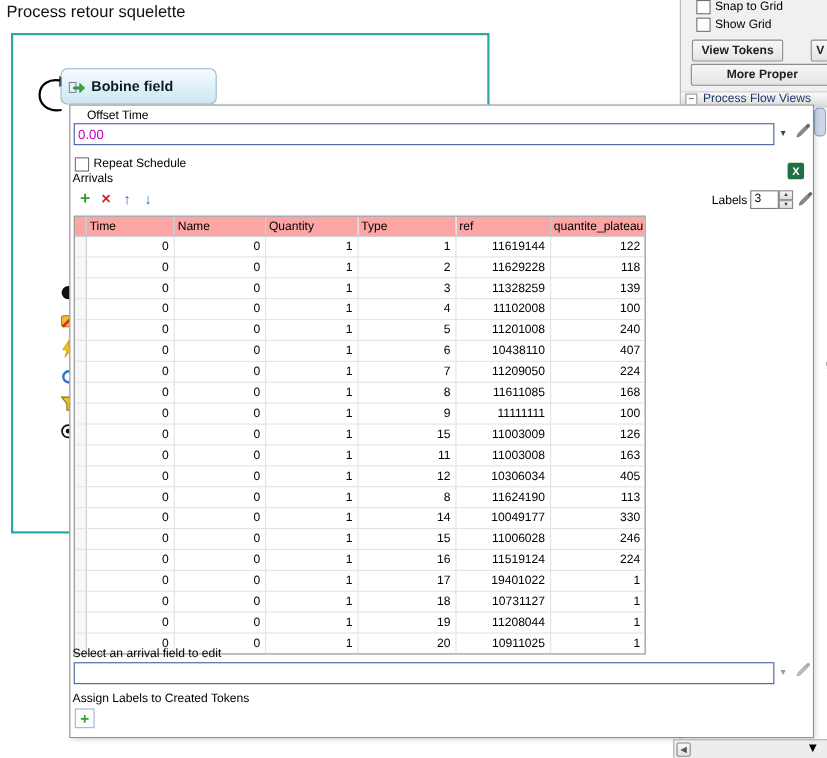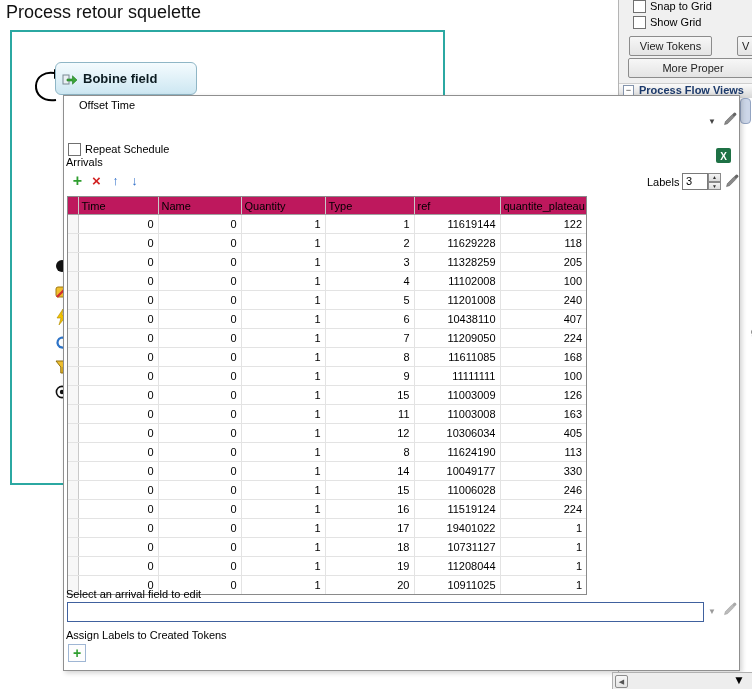--- a/index.html
+++ b/index.html
@@ -3,51 +3,51 @@
 <meta charset="utf-8">
 <style>
   html,body{margin:0;padding:0;}
   body{
     position:relative;width:752px;height:689px;overflow:hidden;background:#fff;
     font-family:"Liberation Sans",sans-serif;color:#000;
   }
   .abs{position:absolute;}
 
   
-  .page-title{left:6px;top:2px;font-size:18px;color:#111;z-index:1;}
+  .page-title{left:6px;top:2px;font-size:15px;color:#111;z-index:1;}
   .teal-rect{left:10px;top:30px;width:431px;height:451px;border:2px solid #2ba8a2;z-index:1;background:transparent;}
   .flow-node{
     left:55px;top:62px;width:142px;height:33px;z-index:2;box-sizing:border-box;
     border:1px solid #8fb6c6;border-radius:6px;
     background:linear-gradient(#f4fbfe,#cde7f2);
     display:flex;align-items:center;padding-left:6px;
   }
   .flow-node-label{font-size:13px;font-weight:bold;margin-left:5px;color:#0d1c22;}
   .loop-arrow{left:26px;top:58px;z-index:2;}
   .side-icon{left:54px;width:16px;height:16px;z-index:2;display:flex;align-items:center;justify-content:center;}
 
   
   .right-panel-bg{left:618px;top:0;width:134px;height:689px;background:#f0f0f0;border-left:1px solid #b4b4b4;z-index:3;box-sizing:border-box;}
   .panel-white{left:619px;top:97px;width:133px;height:575px;background:#fff;z-index:3;}
   .cb{width:13px;height:13px;background:#fff;border:1px solid #707070;box-sizing:border-box;z-index:4;}
   .cb-label{font-size:11px;z-index:4;}
   .winbtn{
     background:linear-gradient(#f7f7f7,#e4e4e4);border:1px solid #8c8c8c;border-radius:2px;
     font-size:11px;display:flex;align-items:center;justify-content:center;color:#222;
-    box-sizing:border-box;z-index:4;
+    box-sizing:border-box;z-index:4;font-weight:bold;
   }
   .section-bar{
     left:619px;top:83px;width:133px;height:15px;z-index:4;
     background:linear-gradient(#fbfbfb,#d7d7d7);border-top:1px solid #cfcfcf;box-sizing:border-box;
   }
   .collapse-box{
     left:623px;top:85px;width:11px;height:11px;z-index:5;background:#fff;border:1px solid #8494ac;
     font-size:9px;line-height:9px;text-align:center;color:#333;box-sizing:border-box;
   }
-  .section-title{left:639px;top:84px;font-size:11px;font-weight:bold;color:#1c3a6b;z-index:5;white-space:nowrap;}
+  .section-title{left:639px;top:84px;font-size:11px;font-weight:normal;color:#1c3a6b;z-index:5;white-space:nowrap;}
   .scroll-thumb{left:740px;top:98px;width:11px;height:26px;background:#ccd6e8;border:1px solid #93a4c2;border-radius:4px;z-index:4;box-sizing:border-box;}
   .frag{z-index:4;font-size:11px;color:#222;white-space:nowrap;margin-left:12px;}
 
   .bottom-bar{
     left:612px;top:672px;width:140px;height:17px;background:#ededed;
     border-left:1px solid #b0b0b0;border-top:1px solid #b0b0b0;z-index:11;box-sizing:border-box;
   }
   .bar-btn{left:615px;top:675px;width:13px;height:13px;font-size:7px;color:#555;z-index:12;}
   .bar-caret{left:733px;top:673px;font-size:12px;color:#000;z-index:12;}
 
@@ -71,21 +71,21 @@
   .spinbtn{width:13px;height:8.5px;background:linear-gradient(#f4f4f4,#dcdcdc);border:1px solid #8a8a8a;box-sizing:border-box;font-size:5px;line-height:6px;text-align:center;color:#333;}
   .plusbtn{
     position:absolute;width:18px;height:18px;border:1px solid #9fb6d4;background:#fdfdfd;
     display:flex;align-items:center;justify-content:center;font-weight:bold;font-size:14px;color:#2f9e2f;box-sizing:border-box;
   }
 
   
   .tblwrap{position:absolute;left:3px;top:100px;border:1px solid #8a8a8a;background:#fff;}
   table.arrivals{border-collapse:collapse;table-layout:fixed;width:518px;font-size:11px;}
   table.arrivals th{
-    height:17px;background:#be185d;border-right:1px solid #c9c9c9;border-bottom:1px solid #a0a0a0;
+    height:17px;background:#fca5a5;border-right:1px solid #c9c9c9;border-bottom:1px solid #a0a0a0;
     font-weight:normal;text-align:left;padding:0 0 0 3px;overflow:hidden;white-space:nowrap;
   }
   table.arrivals th:last-child,table.arrivals td:last-child{border-right:none;}
   table.arrivals td{
     height:18px;border-right:1px solid #e3e3e3;border-bottom:1px solid #e3e3e3;
     text-align:right;padding:0 4px 0 0;overflow:hidden;white-space:nowrap;
   }
   table.arrivals tr:last-child td{border-bottom:none;}
   table.arrivals td.sel{background:#f7f7f7;border-right:1px solid #c9c9c9;padding:0;}
 </style>
@@ -165,20 +165,21 @@
 <div class="abs frag" style="left:739px;top:325px">gh</div>
 <div class="abs frag" style="left:740px;top:343px">80</div>
 
 <div class="abs bottom-bar"></div>
 <div class="abs winbtn bar-btn">◀</div>
 <div class="abs bar-caret">▼</div>
 
 <div class="abs dialog">
 
   <div class="dlg-label" style="left:15px;top:3px">Offset Time</div>
+  <input class="fieldinput magenta" style="left: 3px; top: 16px; width: 637px; height: 20px;" value="0.00">
   <div class="caret" style="left:644px;top:22px">▼</div>
   <div class="ico" style="left:658px;top:15px;width:16px;height:16px">
     <svg width="16" height="16" viewBox="0 0 16 16">
       <path d="M12.3 1.5 a2.2 2.2 0 0 1 2.2 2.2 l-2.6 2.6 -2.2-2.2 z" fill="#666"></path>
       <path d="M9.5 4.3 l2.2 2.2 -6.2 6.2 -3 .9 .9-3 z" fill="#8a8a8a" stroke="#555" stroke-width="0.5"></path>
     </svg>
   </div>
 
   <div class="abs cb" style="left:4px;top:47px;z-index:11"></div>
   <div class="dlg-label" style="left:21px;top:47px">Repeat Schedule</div>
@@ -250,21 +251,21 @@
             <td>11629228</td>
             <td>118</td>
           </tr>
           <tr>
             <td class="sel"></td>
             <td>0</td>
             <td>0</td>
             <td>1</td>
             <td>3</td>
             <td>11328259</td>
-            <td>205</td>
+            <td>139</td>
           </tr>
           <tr>
             <td class="sel"></td>
             <td>0</td>
             <td>0</td>
             <td>1</td>
             <td>4</td>
             <td>11102008</td>
             <td>100</td>
           </tr>

